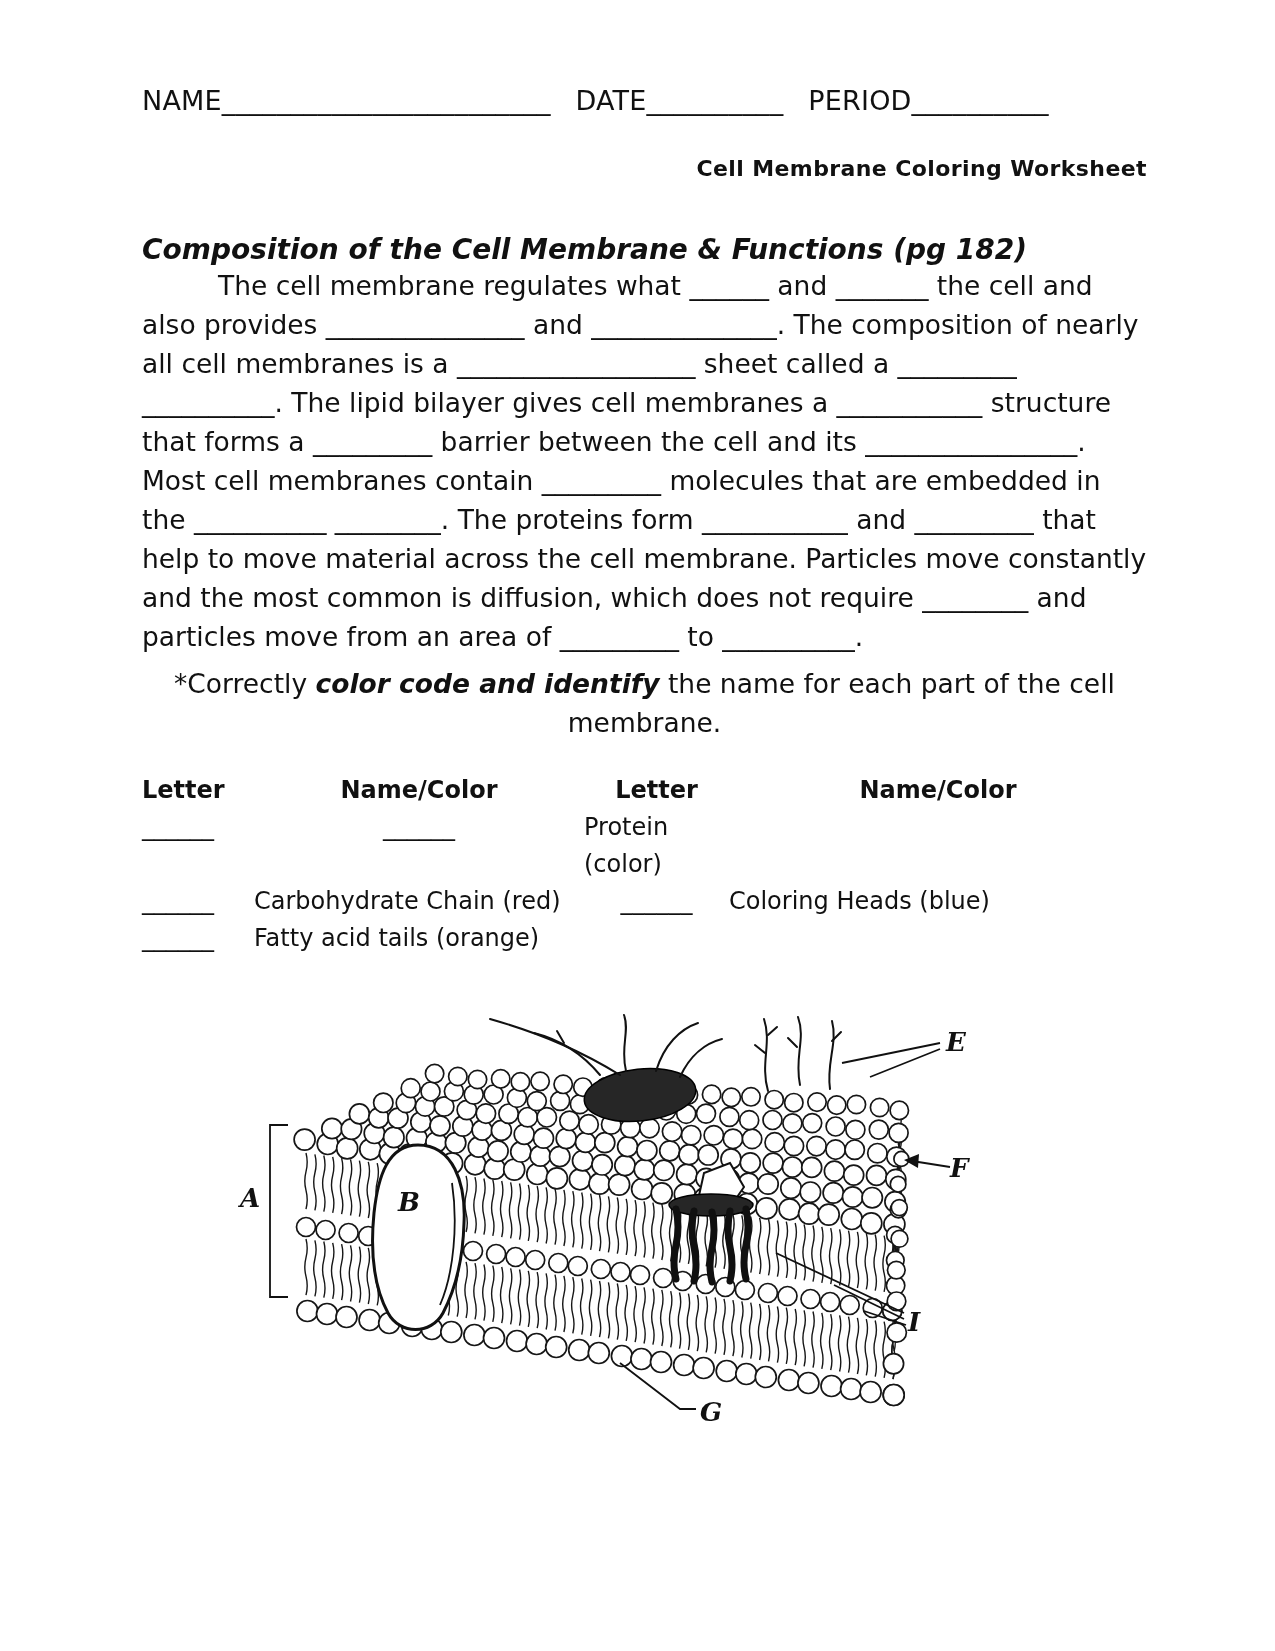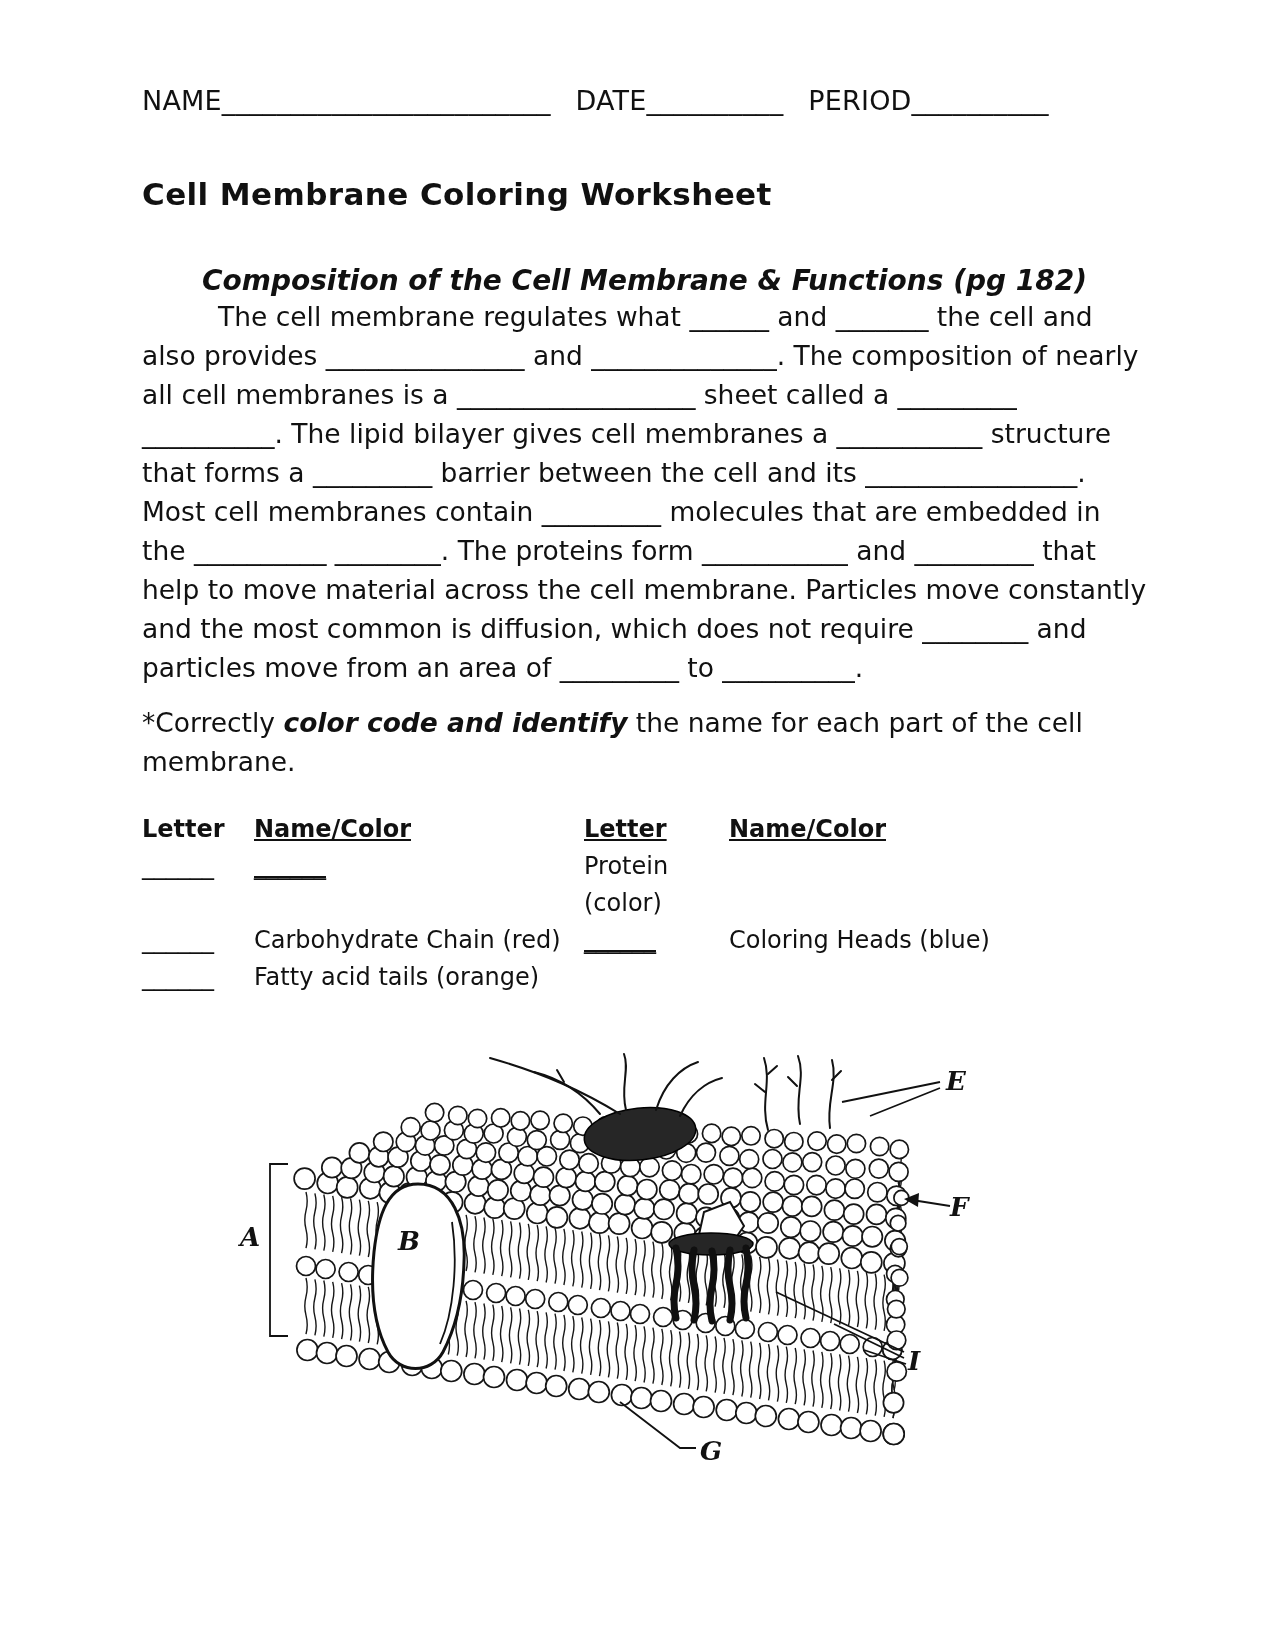--- a/index.html
+++ b/index.html
@@ -1,29 +1,29 @@
 <!DOCTYPE html>
 <html><head>
 <meta charset="utf-8">
 <style>
   *{box-sizing:border-box;margin:0;padding:0;}
   html,body{background:#ffffff;}
   body{width:1275px;font-family:"DejaVu Sans",sans-serif;color:#111;}
   .page{width:1275px;min-height:1651px;padding:85px 128px 27px 142px;background:#fff;position:relative;}
   .header-line{font-size:27px;white-space:nowrap;letter-spacing:.2px;}
   .header-line .gap{display:inline-block;width:16px;}
-  .title{font-size:31px;font-weight:bold;text-align:left;margin-top:60px;letter-spacing:.4px;}
-  .section-heading{font-size:28px;font-weight:bold;font-style:italic;margin-top:52px;text-align:center;}
+  .title{font-size:22px;font-weight:bold;text-align:right;margin-top:40px;letter-spacing:.4px;}
+  .section-heading{font-size:28px;font-weight:bold;font-style:italic;margin-top:52px;}
   .body-par{font-size:26.5px;line-height:39px;margin-top:0;text-indent:76px;}
-  .directions{text-indent:0;margin-top:16px;}
+  .directions{text-indent:0;margin-top:8px;text-align:center;}
   .bi{font-weight:bold;font-style:italic;}
   .tbl{margin-top:30px;font-size:24px;}
   .tr{display:grid;grid-template-columns:112px 330px 145px 1fr;line-height:37px;}
   .th{font-weight:bold;}
-  .center{text-decoration:underline;}
+  .center{text-align:center;}
   .diagram-wrap{margin-top:56px;margin-left:86px;width:770px;}
   svg text.lbl{font-family:"DejaVu Serif",serif;font-weight:bold;font-style:italic;font-size:26px;fill:#111;}
   #g-heads circle{fill:#fff;stroke:#161616;stroke-width:1.7;}
   #g-tails path{fill:none;stroke:#161616;stroke-width:1.4;}
   .hair{fill:none;stroke:#111;stroke-width:2;stroke-linecap:round;}
   .thin{stroke:#111;stroke-width:1.8;fill:none;}
   .blob{fill:#262626;stroke:#000;stroke-width:1.5;}
   .whiteshape{fill:#fff;stroke:#111;}
   .channel{fill:none;stroke:#101010;stroke-width:7;stroke-linecap:round;}
 </style>

